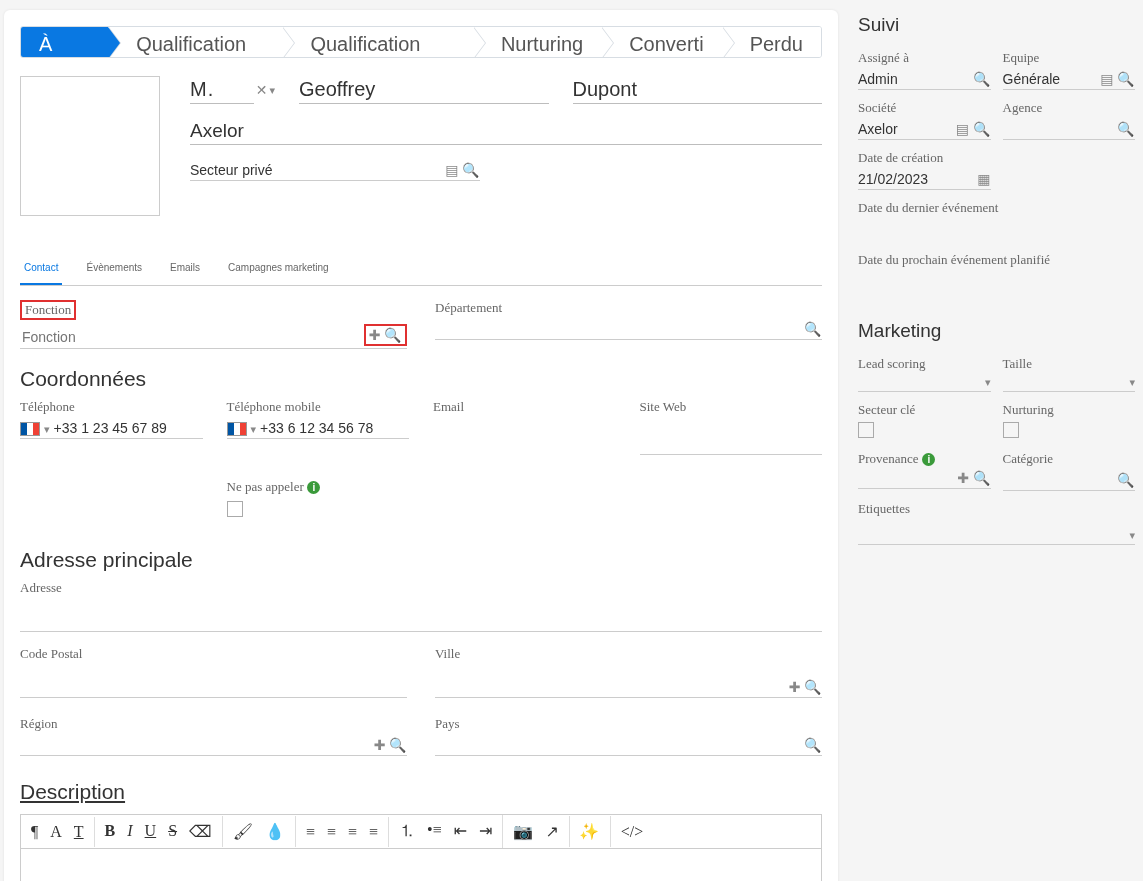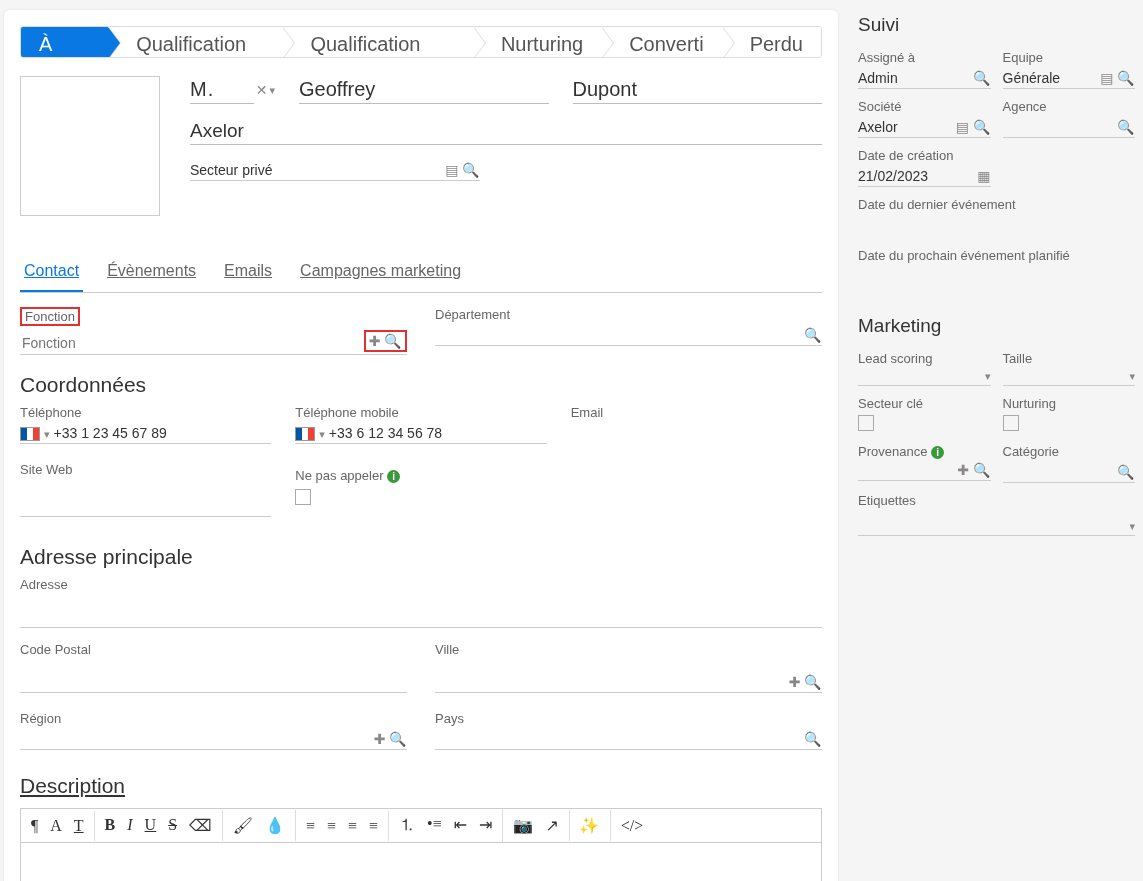--- a/index.html
+++ b/index.html
@@ -21,35 +21,35 @@
   .header-row { display:flex; gap:30px; align-items:flex-start; }
   .photo { width:140px; height:140px; border:1px solid #ccc; }
   .head-fields { flex:1; display:flex; flex-direction:column; gap:14px; }
   .row { display:flex; gap:24px; align-items:flex-end;}
   .inp { border:none; border-bottom:1px solid #bdbdbd; background:transparent; padding:2px 0 2px 0; font-size:20px; color:#333; width:100%; }
   .salutation { width:85px; display:flex; align-items:center; gap:2px;}
   .field-block { flex:1; }
 
   
   .tabs { display:flex; gap:20px; border-bottom:1px solid #ccc; margin-top:40px;}
-  .tab { padding:6px 4px 10px 4px; color:#666; border-bottom:2px solid transparent; font-size:16px; cursor:pointer;text-decoration:underline;}
+  .tab { padding:6px 4px 10px 4px; color:#666; border-bottom:2px solid transparent; font-size:10px; cursor:pointer;}
   .tab.active { color:#0978e2; border-bottom-color:#0978e2; }
 
   .section-title { font-size:21px; color:#333; margin:18px 0 8px 0; }
   .form-grid { display:grid; grid-template-columns:1fr 1fr; gap:18px 28px; margin-top:8px;}
-  .label { color:#666; font-size:13px; display:block; margin-bottom:2px; }
+  .label { color:#666; font-size:13px; display:block; margin-bottom:2px;font-family:Liberation Serif, serif; }
   .underline-field { display:flex; align-items:flex-end; border-bottom:1px solid #ccc; padding:2px 0; gap:4px; min-height:22px;}
   .underline-field .val { flex:1; color:#333; font-size:14px; }
   .act-ic { color:#888; font-size:14px; cursor:pointer; }
   .flag { display:inline-block; width:20px; height:14px; background:linear-gradient(to right,#0055a4 33%,#fff 33% 66%,#ef4135 66%); border:1px solid #999; vertical-align:middle;}
   .check-empty { display:inline-block; width:16px; height:16px; border:1px solid #aaa; }
   .info-bubble { display:inline-block; width:13px; height:13px; background:#3a9a3a; border-radius:50%; color:#fff; text-align:center; line-height:13px; font-size:10px; font-weight:bold;}
   .callout { border:2px solid #e03030; display:inline-block; padding:0 3px; margin-bottom:2px;}
   .callout-box { border:2px solid #e03030; display:inline-flex; gap:4px; padding:1px 3px; }
-  .grid3 { display:grid; grid-template-columns:1fr 1fr 1fr; gap:18px 24px; margin-top:8px;}
+  .grid3 { display:grid; grid-template-columns:1fr 1fr 1fr 1fr; gap:18px 24px; margin-top:8px;}
 
   
   .rte { border:1px solid #ccc; margin-top:10px; }
   .rte-bar { display:flex; align-items:center; gap:0; border-bottom:1px solid #ccc; flex-wrap:wrap;}
   .grp { display:flex; border-right:1px solid #ddd; padding:4px 4px;}
   .grp:last-child { border-right:none;}
   .tbtn { font-family: "Times New Roman", serif; font-size:16px; padding:2px 6px; color:#333; cursor:pointer; }
   .rte-area { height:60px; }
   
   

